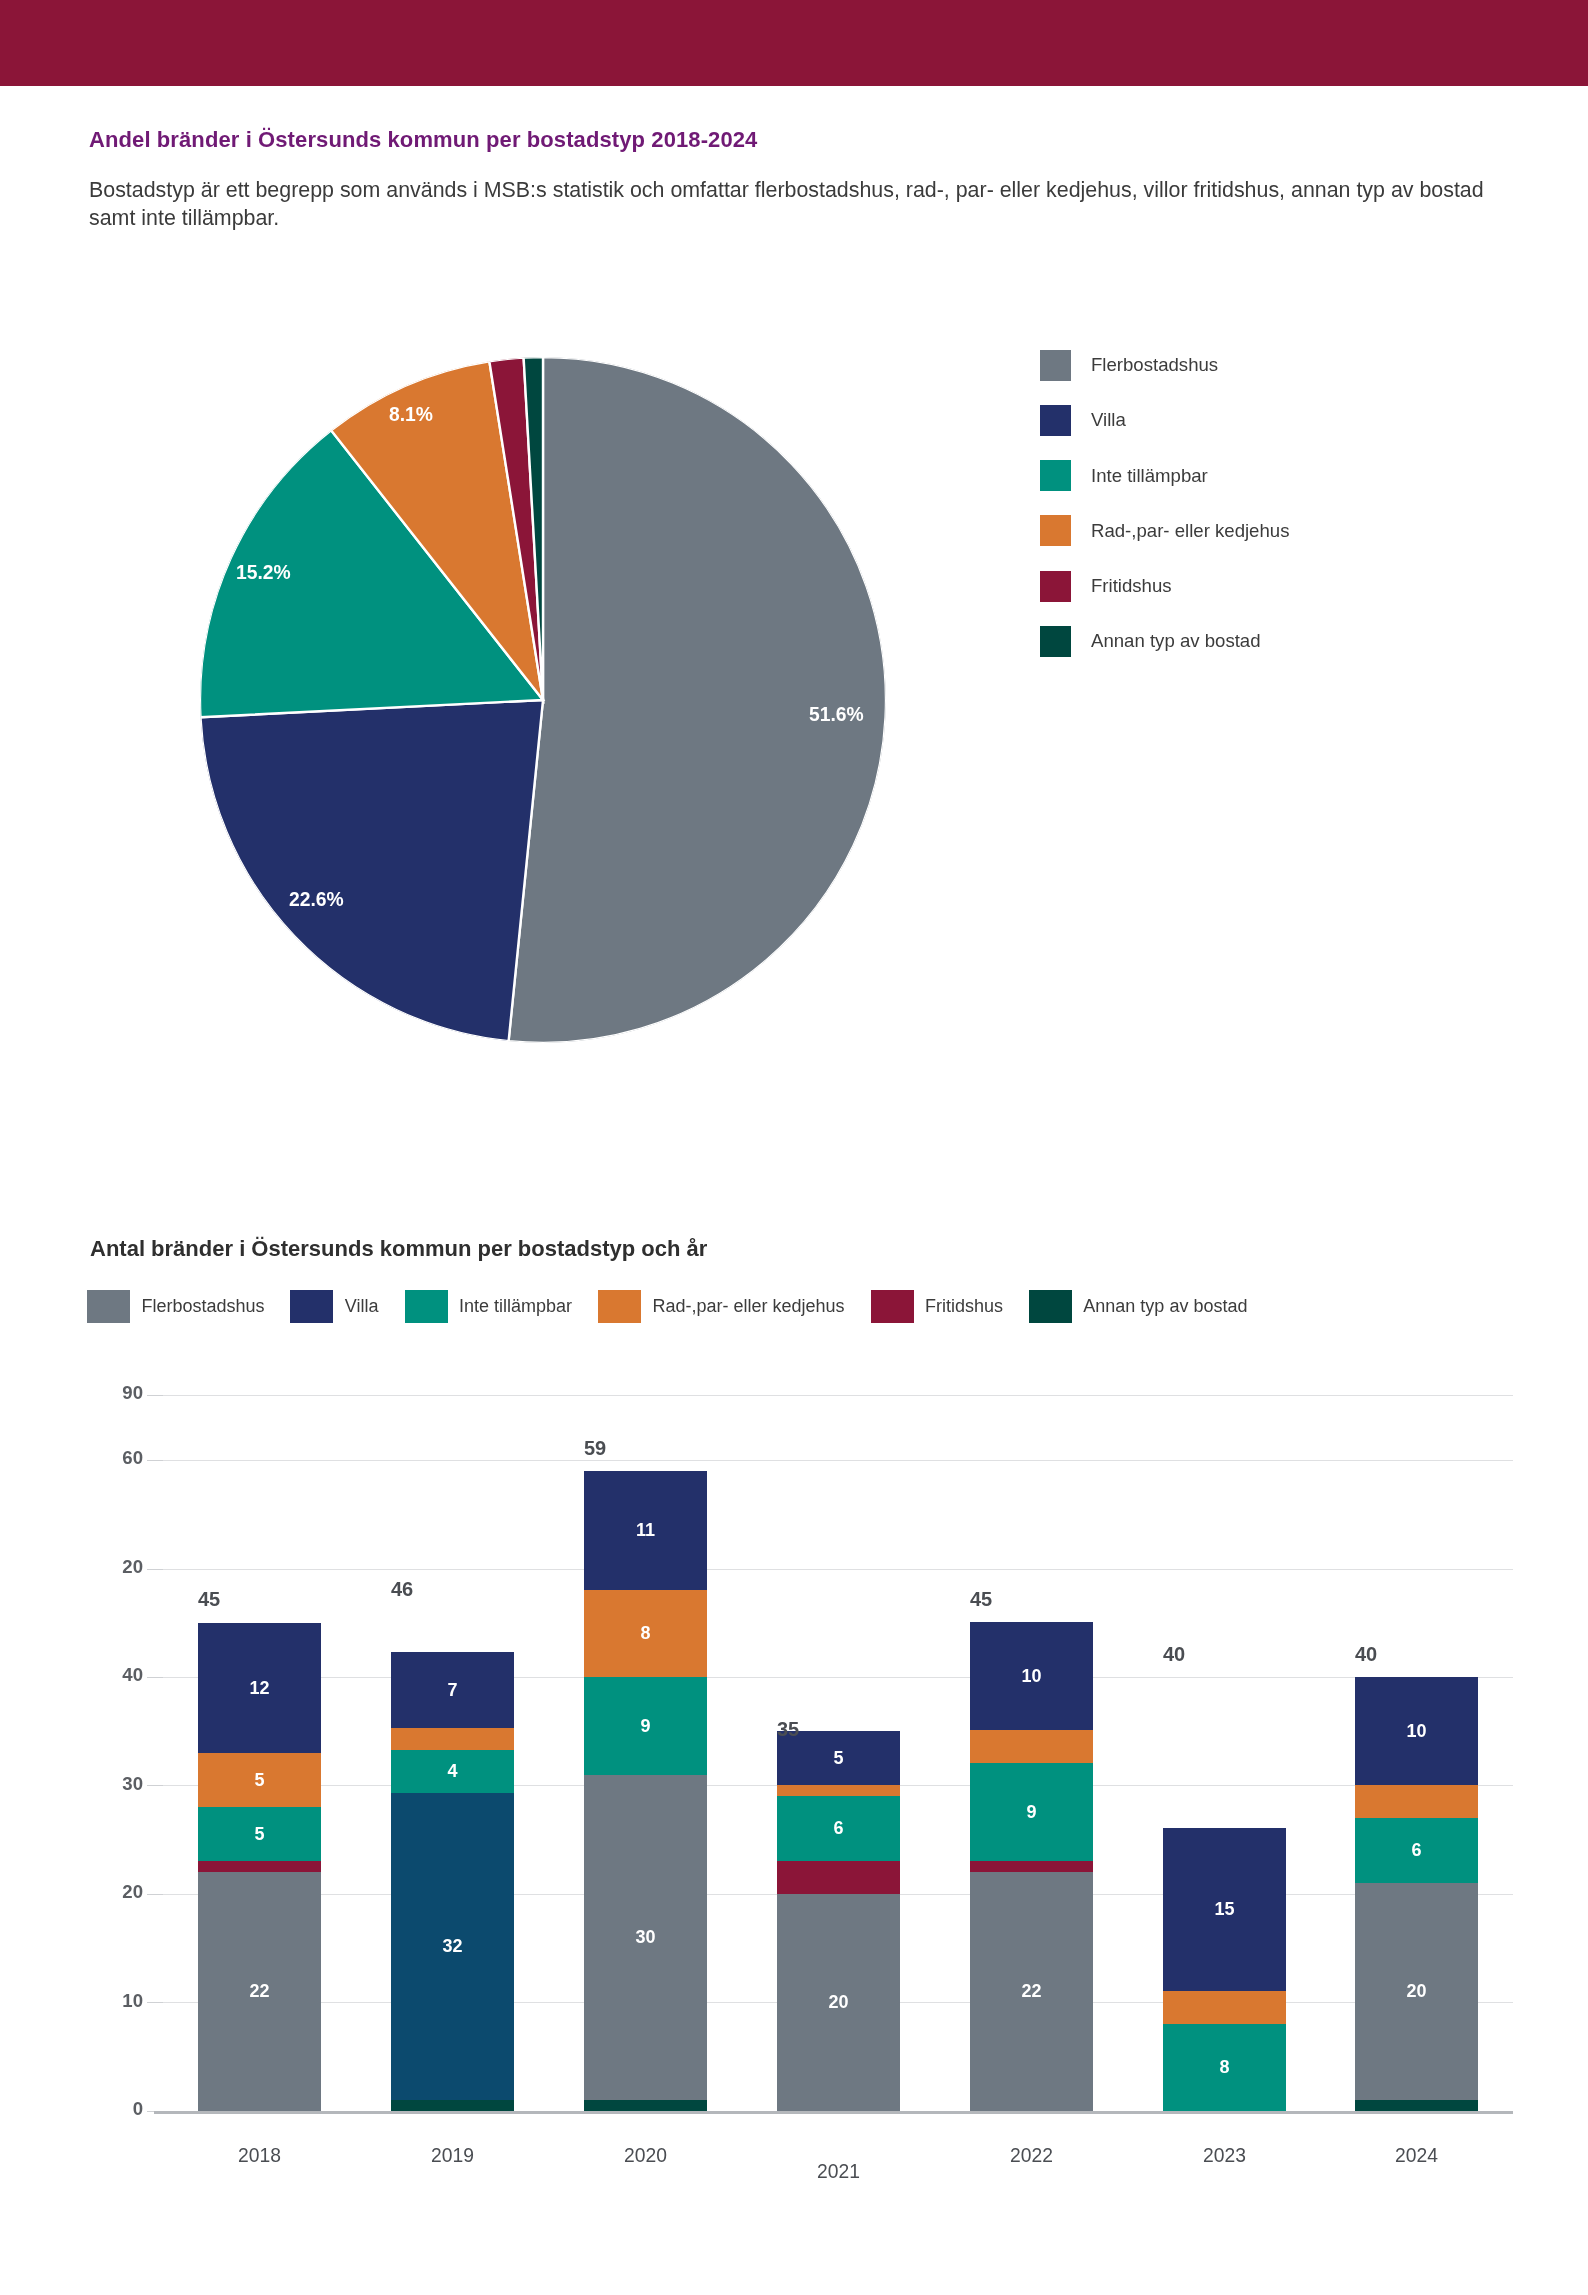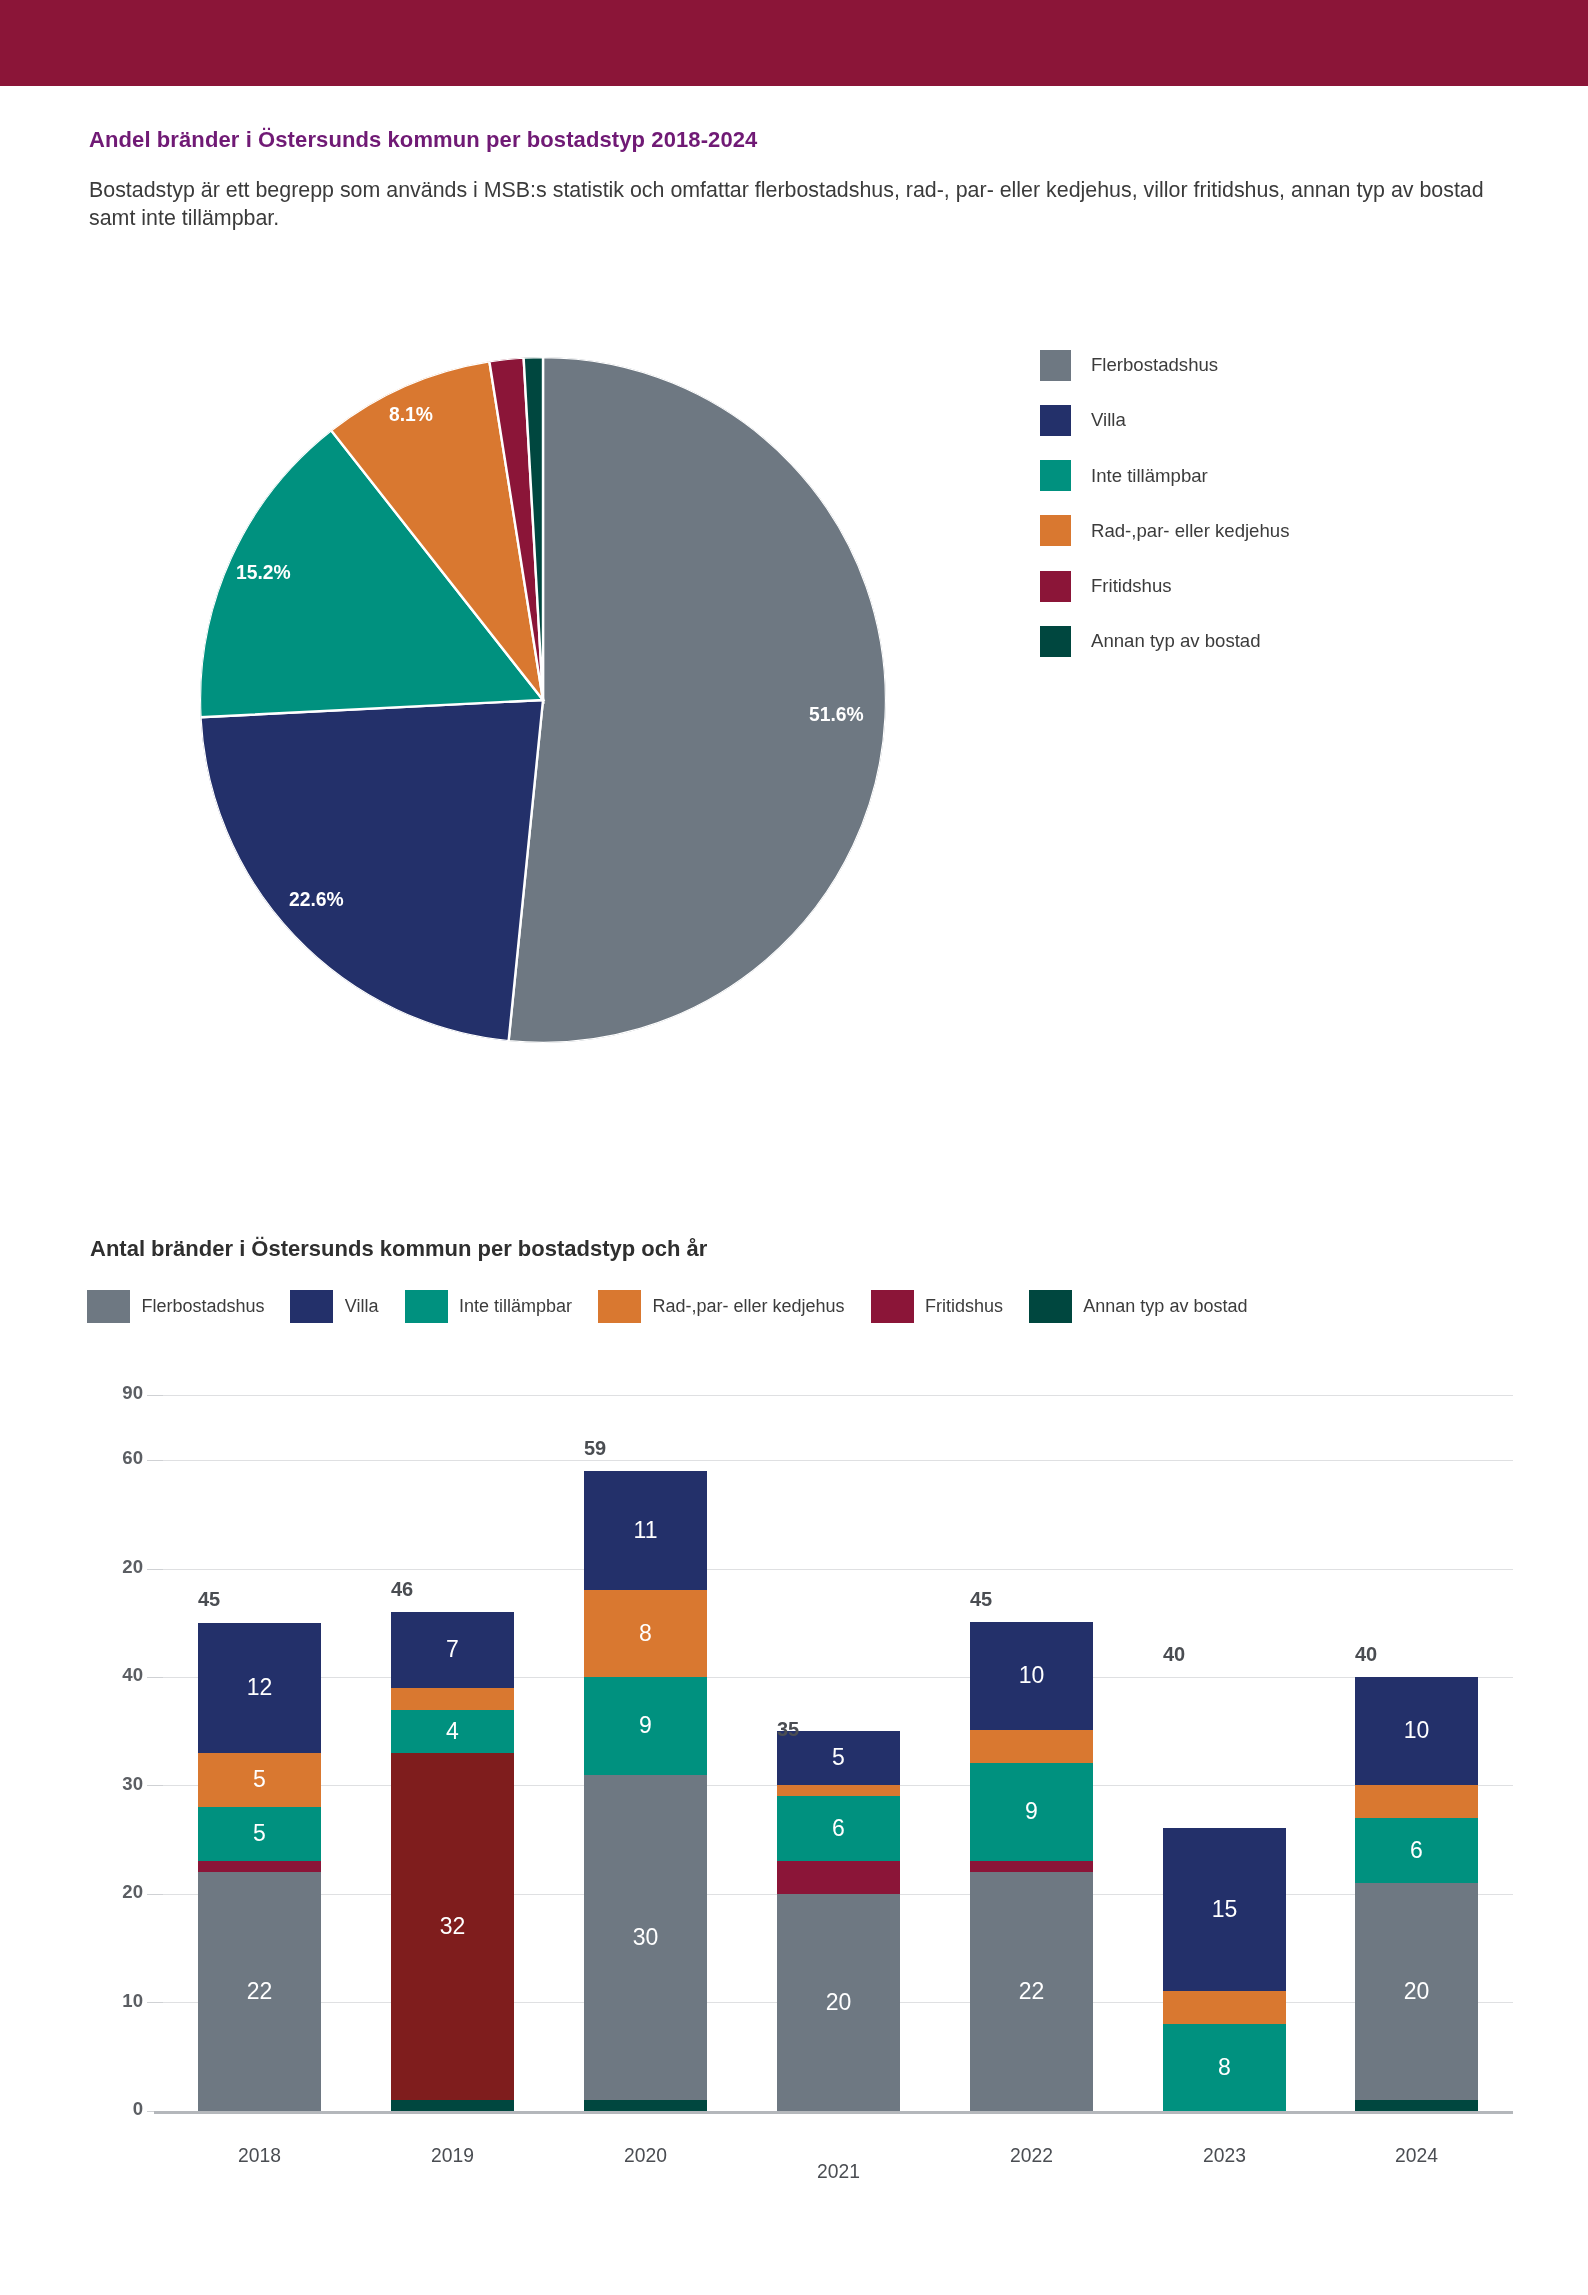--- a/index.html
+++ b/index.html
@@ -170,22 +170,22 @@
     flex-direction: column-reverse;  
   }
   .seg {
     width: 100%;
     position: relative;
     display: flex;
     align-items: center;
     justify-content: center;
   }
   .seg span {
-    font-size: 23px;
-    font-weight: 400;
+    font-size: 18px;
+    font-weight: 700;
     color: #ffffff;
     line-height: 1;
   }
   .bar-total {
     position: absolute;
     width: 123px;
     text-align: left;
     font-size: 20px;
     font-weight: 600;
     color: #4a4d52;
@@ -320,21 +320,21 @@
           <span>5</span>
         </div>
         <div class="seg" style="height: 130px; background: rgb(35, 48, 106);">
           <span>12</span>
         </div>
       </div>
       <div class="bar-total" style="left: 35px; top: 193px;">45</div>
       <div class="xlab" style="left: 35px;">2018</div>
       <div class="bar-group" style="left: 228px;">
         <div class="seg" style="height: 11px; background: rgb(0, 71, 63);"></div>
-        <div class="seg" style="height: 347px; background: #7f1d1d;">
+        <div class="seg" style="height: 307px; background: #0c4a6e;">
           <span>32</span>
         </div>
         <div class="seg" style="height: 43px; background: rgb(0, 145, 127);">
           <span>4</span>
         </div>
         <div class="seg" style="height: 22px; background: rgb(217, 120, 48);"></div>
         <div class="seg" style="height: 76px; background: rgb(35, 48, 106);">
           <span>7</span>
         </div>
       </div>

